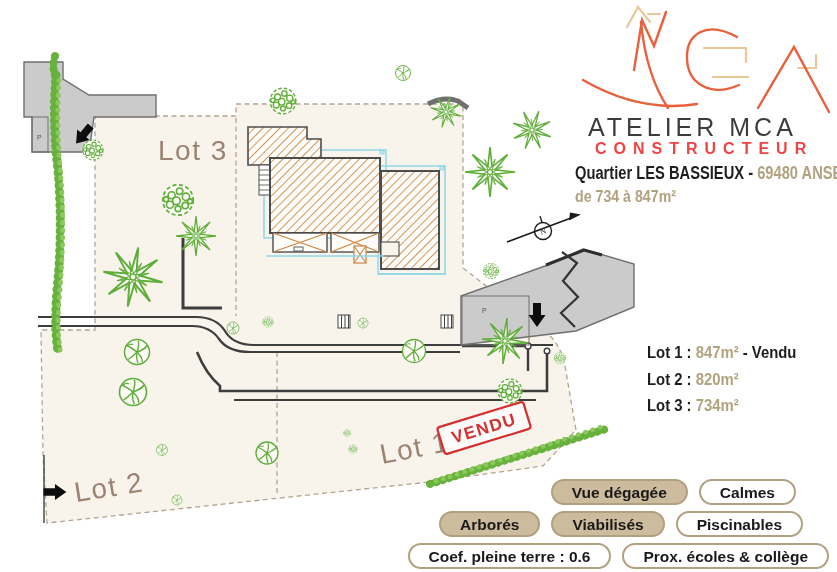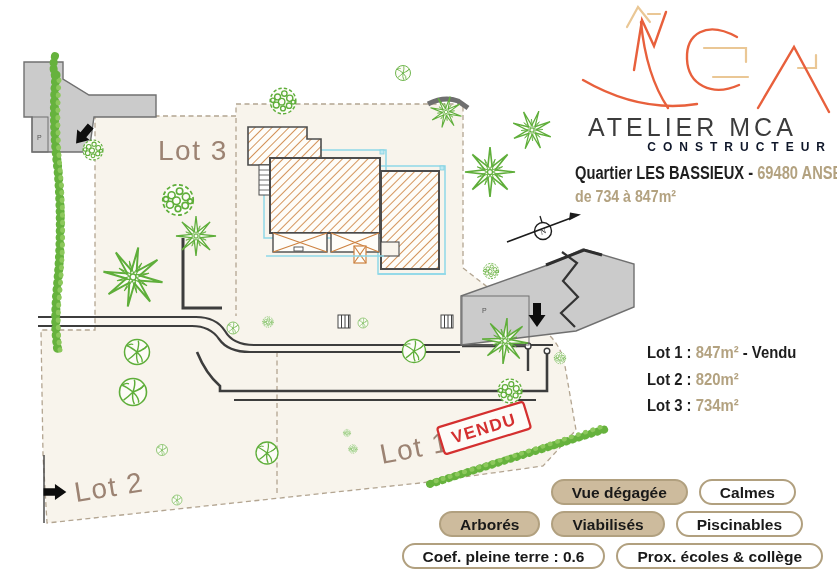--- a/index.html
+++ b/index.html
@@ -2,34 +2,34 @@
 <html><head>
 <meta charset="utf-8">
 <style>
   html,body{margin:0;padding:0;background:#fff;}
   .stage{position:relative;width:837px;height:572px;background:#fff;overflow:hidden;
          font-family:"Liberation Sans",sans-serif;}
   svg.artwork{position:absolute;left:0;top:0;}
   
   .brand-name{position:absolute;left:588px;top:113px;width:244px;
     font-size:25px;letter-spacing:4px;color:#3c3c3c;font-weight:400;}
-  .brand-sub{position:absolute;left:588px;top:140px;width:244px;text-align:right;
-    font-size:12px;font-weight:700;letter-spacing:7px;color:#0f172a;text-indent:7px;}
+  .brand-sub{position:absolute;left:588px;top:140px;width:244px;text-align:left;
+    font-size:16px;font-weight:700;letter-spacing:7px;color:#ef4444;text-indent:7px;}
   .district{position:absolute;left:575px;top:163px;width:320px;font-size:17.5px;font-weight:700;
     color:#1f1f1f;transform:scaleX(0.84);transform-origin:left top;white-space:nowrap;}
   .size-range{position:absolute;left:575px;top:187px;width:320px;font-size:16.5px;font-weight:700;
     transform:scaleX(0.86);transform-origin:left top;}
   .tan{color:#b3a280;}
   .lots{position:absolute;left:647px;top:339px;font-size:16.5px;font-weight:700;color:#1d1d1d;
     line-height:26.5px;transform:scaleX(0.9);transform-origin:left top;white-space:nowrap;}
   
   .badge-row{position:absolute;display:flex;gap:11px;}
   .row1{top:479px;right:41px;}
   .row2{top:511px;right:34px;align-items:center;}
-  .row3{top:543px;right:14px;}
+  .row3{top:543px;right:8px;}
   .pill{box-sizing:border-box;height:26px;padding:2px 19px 4px;border:2px solid #b1a07f;border-radius:14px;
     background:#fff;font-size:15.5px;font-weight:700;color:#191919;line-height:20px;white-space:nowrap;}
   .pill.filled{background:#cdbb9d;}
   
   .lotlabel{font-family:"Liberation Sans",sans-serif;font-size:28px;fill:#9c8373;letter-spacing:1.5px;}
   .stamp-text{font-family:"Liberation Sans",sans-serif;font-size:17px;font-weight:bold;
     letter-spacing:1.5px;fill:#d43030;}
   .ptext{font-family:"Liberation Sans",sans-serif;font-size:7px;fill:#555;}
   .ntext{font-family:"Liberation Serif",serif;font-size:8px;fill:#1c1c1c;}
 </style>

